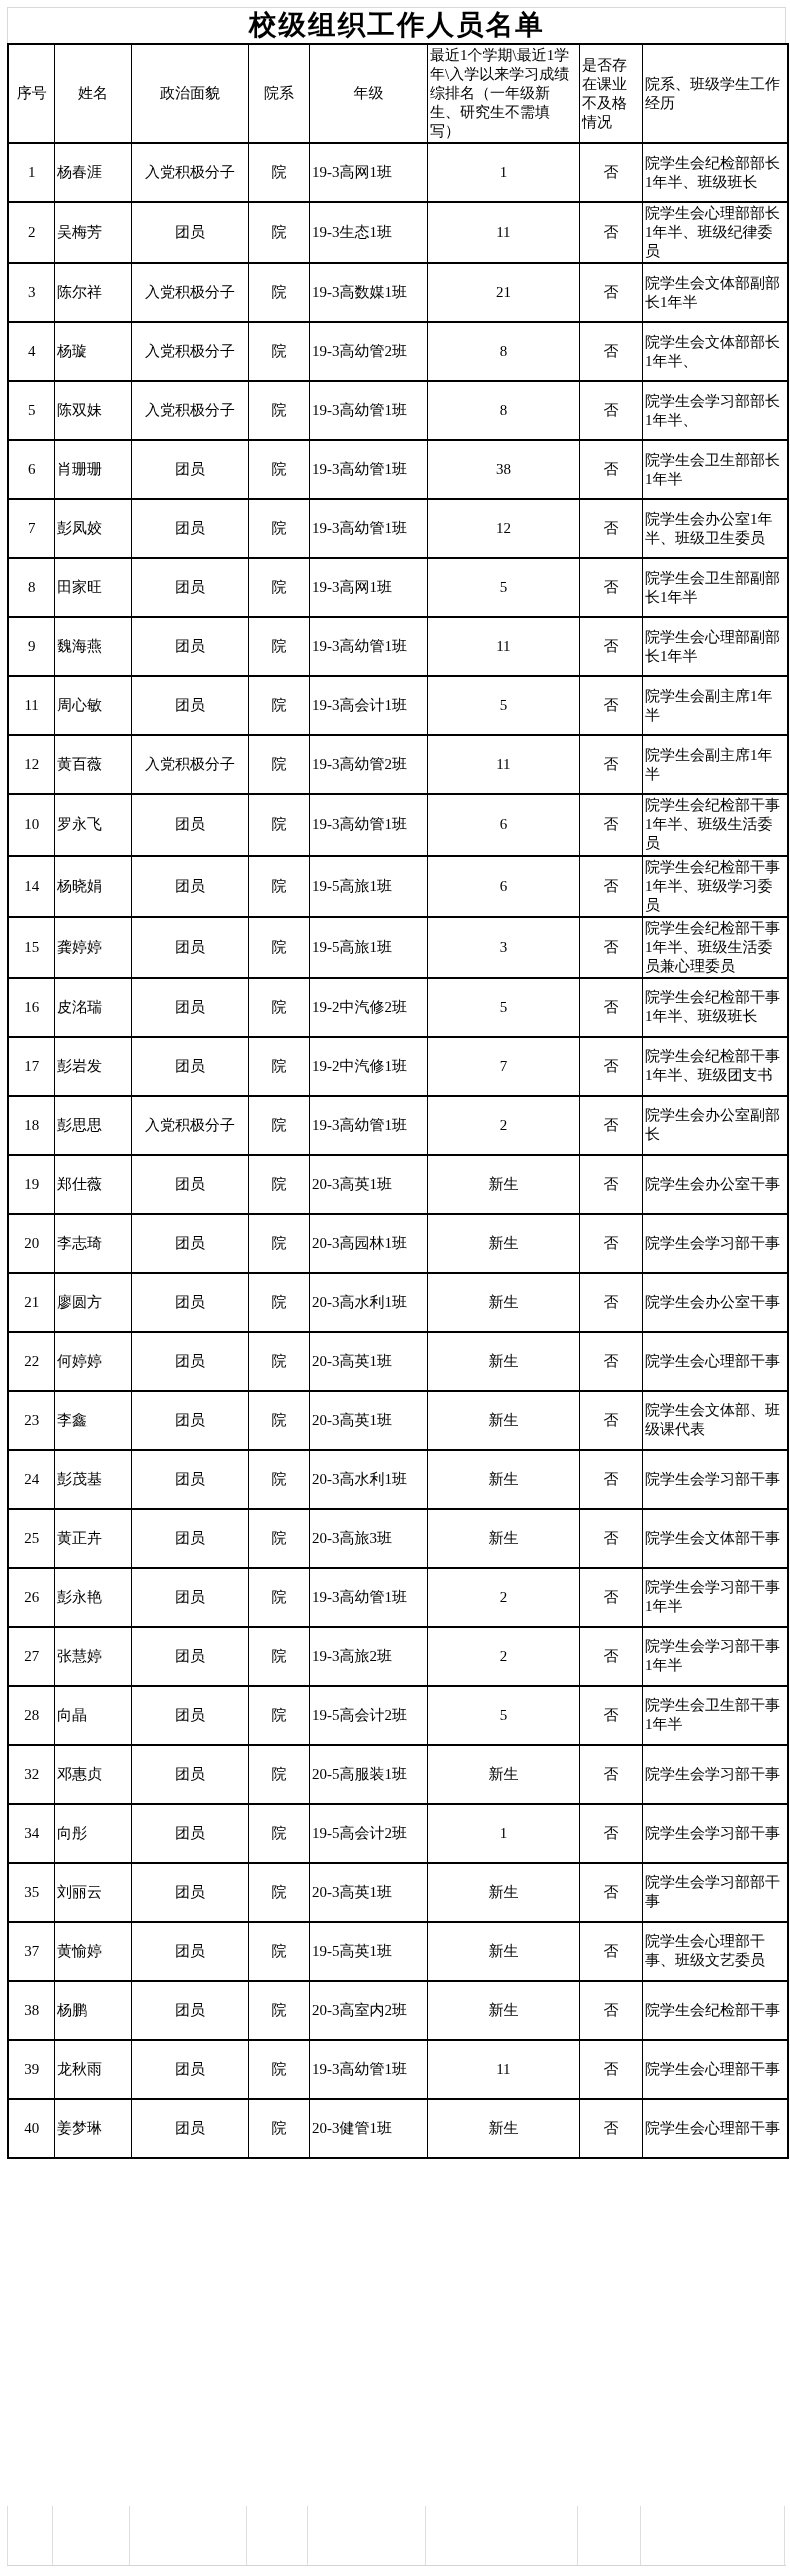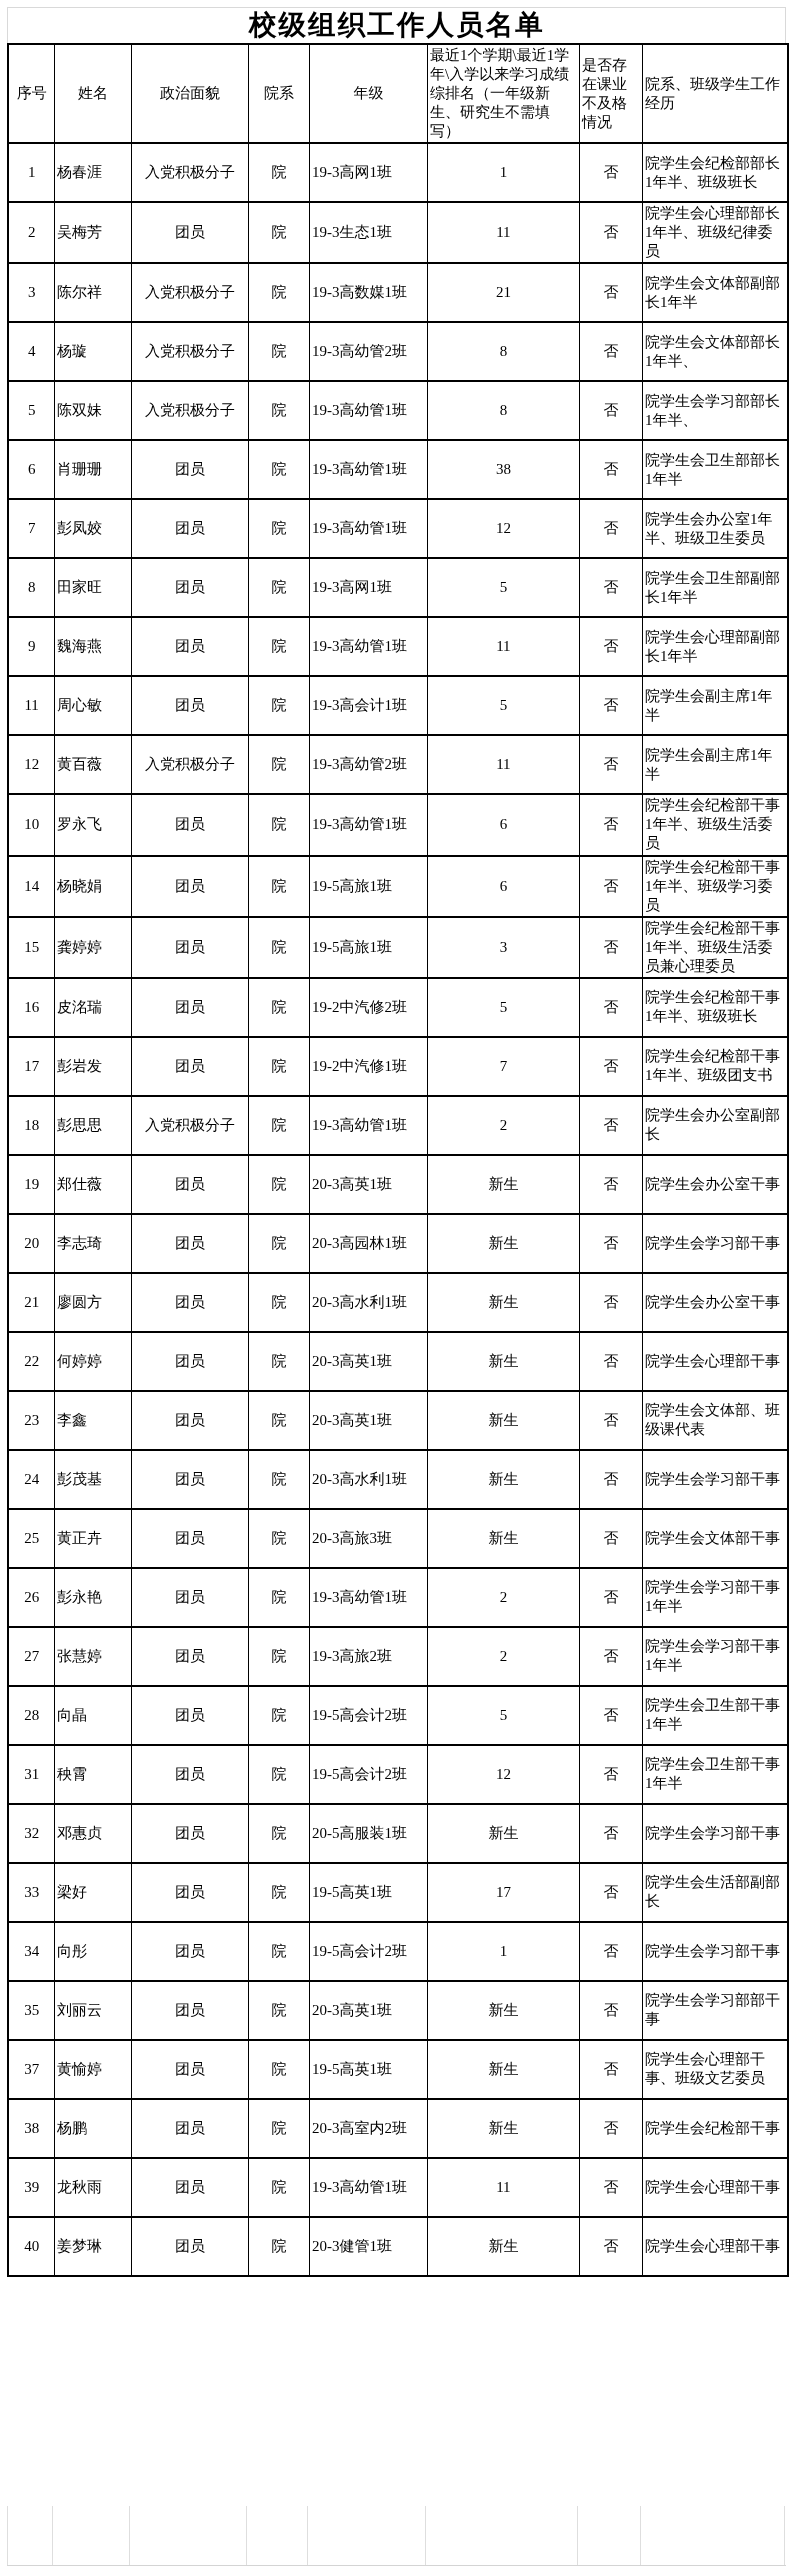--- a/index.html
+++ b/index.html
@@ -349,48 +349,28 @@
           <td class="c-center">28</td>
           <td class="c-left">向晶</td>
           <td class="c-center">团员</td>
           <td class="c-center">院</td>
           <td class="c-left">19-5高会计2班</td>
           <td class="c-center">5</td>
           <td class="c-center">否</td>
           <td class="c-left">院学生会卫生部干事1年半</td>
         </tr>
         <tr class="data-row">
-          <td class="c-center">31</td>
-          <td class="c-left">秧霄</td>
-          <td class="c-center">团员</td>
-          <td class="c-center">院</td>
-          <td class="c-left">19-5高会计2班</td>
-          <td class="c-center">12</td>
-          <td class="c-center">否</td>
-          <td class="c-left">院学生会卫生部干事1年半</td>
-        </tr>
-        <tr class="data-row">
           <td class="c-center">32</td>
           <td class="c-left">邓惠贞</td>
           <td class="c-center">团员</td>
           <td class="c-center">院</td>
           <td class="c-left">20-5高服装1班</td>
           <td class="c-center">新生</td>
           <td class="c-center">否</td>
           <td class="c-left">院学生会学习部干事</td>
-        </tr>
-        <tr class="data-row">
-          <td class="c-center">33</td>
-          <td class="c-left">梁好</td>
-          <td class="c-center">团员</td>
-          <td class="c-center">院</td>
-          <td class="c-left">19-5高英1班</td>
-          <td class="c-center">17</td>
-          <td class="c-center">否</td>
-          <td class="c-left">院学生会生活部副部长</td>
         </tr>
         <tr class="data-row">
           <td class="c-center">34</td>
           <td class="c-left">向彤</td>
           <td class="c-center">团员</td>
           <td class="c-center">院</td>
           <td class="c-left">19-5高会计2班</td>
           <td class="c-center">1</td>
           <td class="c-center">否</td>
           <td class="c-left">院学生会学习部干事</td>

